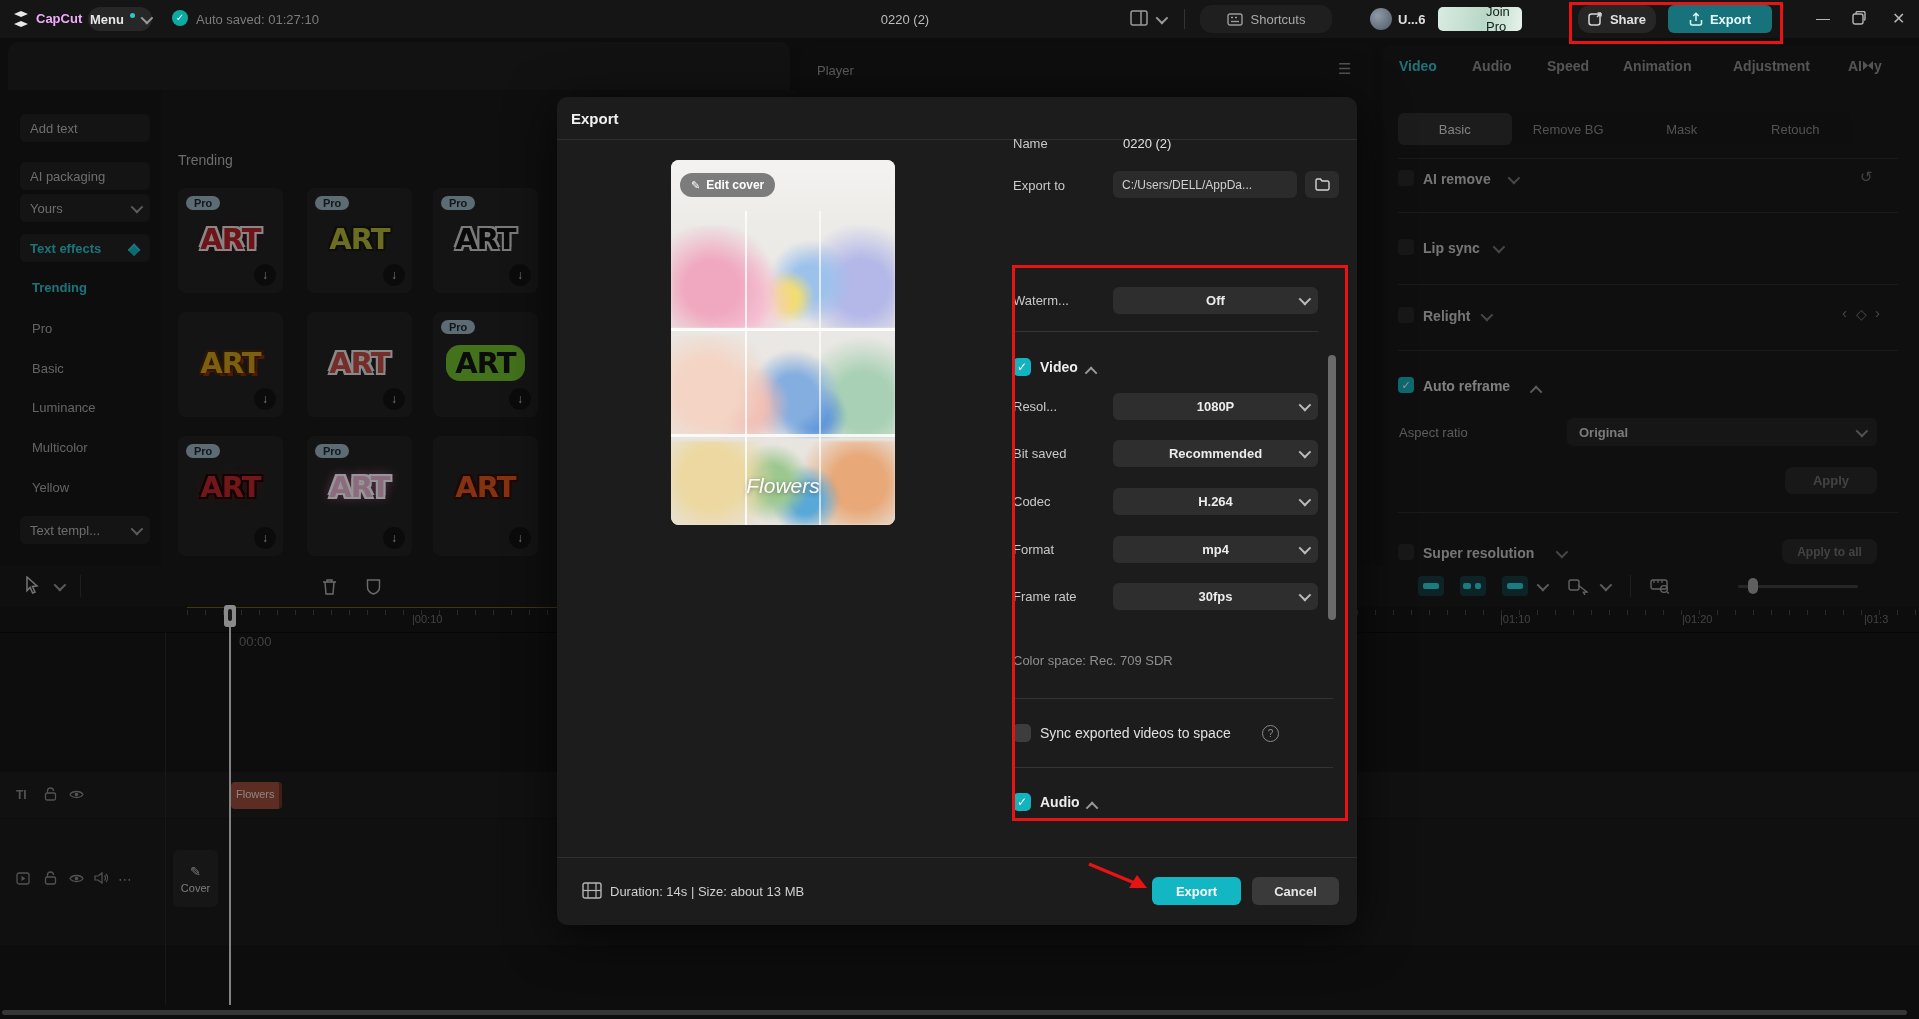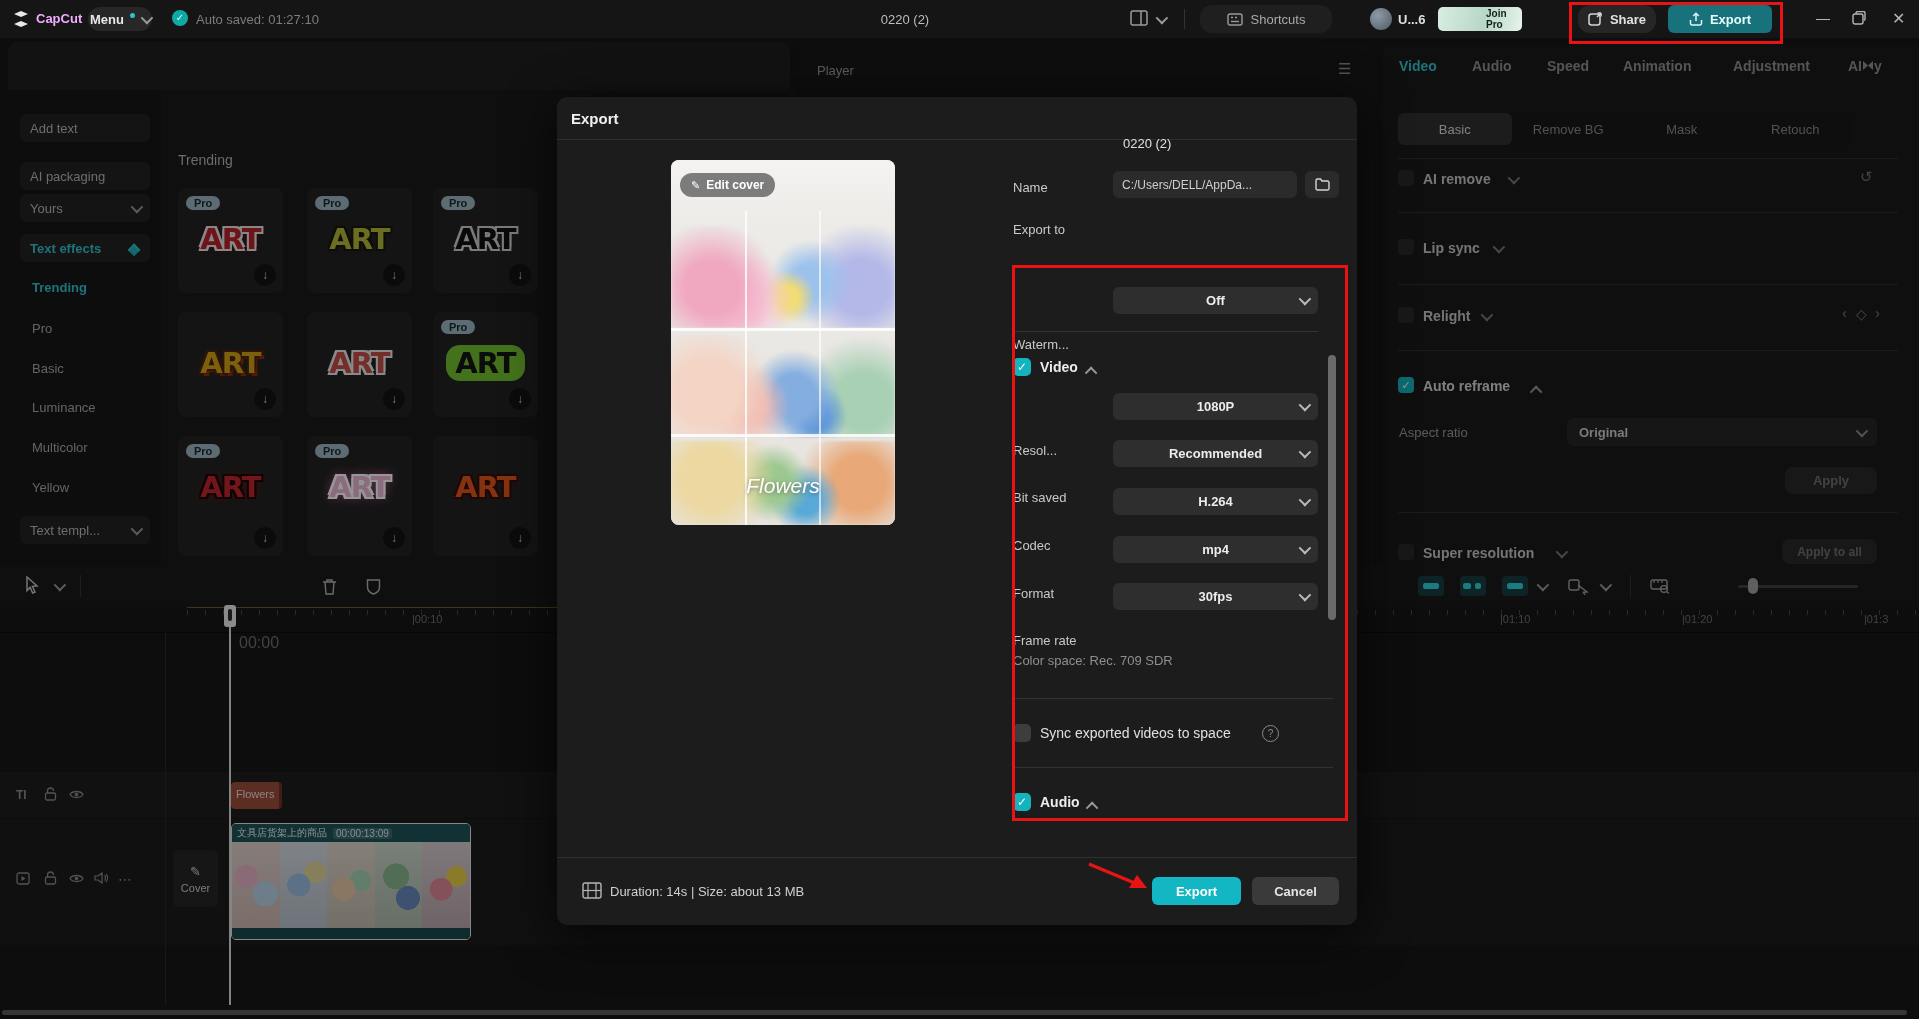--- a/index.html
+++ b/index.html
@@ -56,21 +56,21 @@
   .tbi{position:absolute;top:0;height:42px;display:flex;align-items:center;justify-content:center;color:#b5b5b5;font-size:15px;}
   .tealtoggle{position:absolute;top:11px;width:26px;height:20px;background:#15393d;border-radius:4px;}
   .tealtoggle i{position:absolute;left:5px;top:7px;width:16px;height:6px;background:#2ad0da;border-radius:2px;}
   .ticks{position:absolute;top:610px;height:5px;background:repeating-linear-gradient(90deg,#444 0 1px,transparent 1px 18px);}
   .band{position:absolute;left:0;width:1919px;background:#1a1a1a;}
   .hicon{position:absolute;color:#8a8a8a;font-size:12px;}
   
   #overlay{position:absolute;left:0;top:38px;width:1919px;height:981px;background:rgba(5,5,5,.42);z-index:40;}
   #dialog{position:absolute;left:557px;top:97px;width:800px;height:828px;background:#1c1c1c;border-radius:10px;
           box-shadow:0 10px 50px rgba(0,0,0,.7);z-index:50;}
-  .dlabel{position:absolute;left:456px;font-size:13px;color:#c9c9c9;margin-top:44px;}
+  .dlabel{position:absolute;left:456px;font-size:13px;color:#c9c9c9;}
   .dd{position:absolute;left:556px;width:205px;height:27px;background:#2e2e2e;border-radius:6px;
       display:flex;align-items:center;justify-content:center;font-size:13px;font-weight:bold;color:#ececec;}
   .dd .chev{position:absolute;right:10px;border-color:#bbb;}
   .dchk{position:absolute;width:18px;height:18px;border-radius:5px;}
   .teal{background:#14b4bf;color:#fff;font-size:12px;text-align:center;line-height:18px;}
   .secttl{position:absolute;font-size:14px;font-weight:bold;color:#ececec;}
   .btn{position:absolute;border-radius:6px;font-size:13px;font-weight:bold;display:flex;align-items:center;justify-content:center;}
   
   .redbox{position:absolute;border:3px solid #e81414;z-index:60;}
   svg.anno{position:absolute;z-index:60;}
@@ -104,21 +104,21 @@
           <rect x="1" y="1" width="14" height="11" rx="2" fill="none" stroke="#9a9a9a" stroke-width="1.4"></rect>
           <line x1="4" y1="8.5" x2="12" y2="8.5" stroke="#9a9a9a" stroke-width="1.4"></line>
           <line x1="4" y1="4.5" x2="6" y2="4.5" stroke="#9a9a9a" stroke-width="1.4"></line>
           <line x1="8" y1="4.5" x2="10" y2="4.5" stroke="#9a9a9a" stroke-width="1.4"></line>
         </svg>
       <span style="font-size:13px;color:#a9a9a9;">Shortcuts</span>
     </div>
     <span class="abs" style="left:1370px;top:8px;width:22px;height:22px;border-radius:50%;background:radial-gradient(circle at 35% 35%,#8e9aa6,#4e5a66);"></span>
     <span class="abs" style="left:1398px;top:12px;font-size:13px;font-weight:bold;color:#e0e0e0;">U...6</span>
     <div class="abs" style="left:1438px;top:7px;width:84px;height:24px;border-radius:5px;background:linear-gradient(100deg,#d9ece2,#b8d7c6 55%,#e7f3ec);display:flex;align-items:center;justify-content:center;">
-      <span style="font-size:10px;font-weight:bold;color:#10201a;margin-left:48px;">Join Pro</span>
+      <span style="font-size:13px;font-weight:normal;color:#10201a;margin-left:48px;">Join Pro</span>
     </div>
     <div class="pill abs" style="left:1578px;top:5px;width:78px;height:28px;background:#262626;gap:7px;">
       <svg width="15" height="14" viewBox="0 0 15 14">
           <rect x="1" y="2" width="11" height="11" rx="2.5" fill="none" stroke="#d5d5d5" stroke-width="1.5"></rect>
           <path d="M9 5 L13 1 M13 1 h-3.4 M13 1 v3.4" stroke="#d5d5d5" stroke-width="1.5" fill="none"></path>
         </svg>
       <span style="font-size:13px;font-weight:bold;color:#e2e2e2;">Share</span>
     </div>
     <div class="abs" style="left:1668px;top:5px;width:104px;height:28px;border-radius:6px;background:#18727b;display:flex;align-items:center;justify-content:center;gap:7px;">
       <svg width="14" height="14" viewBox="0 0 14 14">
@@ -362,21 +362,21 @@
   <span class="tbi" style="left:1694px;width:20px;font-size:16px;">⊖</span>
   <div class="abs" style="left:1738px;top:585px;width:120px;height:3px;background:#3f3f3f;border-radius:2px;z-index:2;">
     <span style="position:absolute;left:10px;top:-7px;width:10px;height:16px;border-radius:5px;background:#a0a0a0;"></span>
   </div>
   <span class="tbi" style="left:1878px;width:20px;font-size:16px;">⊕</span>
 
   <div class="abs" style="left:0;top:607px;width:1919px;height:25px;background:#141414;border-bottom:1px solid #0a0a0a;"></div>
   <div class="abs" style="left:187px;top:606px;width:370px;height:2px;background:#6b5a20;"></div>
   <div class="ticks" style="left:187px;width:370px;"></div>
   <div class="ticks" style="left:1357px;width:562px;"></div>
-  <span class="abs" style="left:239px;top:634px;font-size:16px;color:#6f6f6f;">00:00</span>
+  <span class="abs" style="left:239px;top:634px;font-size:13px;color:#6f6f6f;">00:00</span>
   <span class="abs" style="left:412px;top:613px;font-size:11px;color:#6f6f6f;">|00:10</span>
   <span class="abs" style="left:1500px;top:613px;font-size:11px;color:#6f6f6f;">|01:10</span>
   <span class="abs" style="left:1682px;top:613px;font-size:11px;color:#6f6f6f;">|01:20</span>
   <span class="abs" style="left:1864px;top:613px;font-size:11px;color:#6f6f6f;">|01:3</span>
 
   <div class="band" style="top:772px;height:46px;"></div>
   <div class="band" style="top:819px;height:126px;background:#191919;"></div>
   <div class="abs" style="left:165px;top:632px;width:1px;height:373px;background:#262626;"></div>
 
   <span class="hicon" style="left:16px;top:788px;font-weight:bold;">TI</span>
@@ -406,34 +406,20 @@
     </svg>
   <span class="hicon" style="left:118px;top:871px;font-size:14px;">⋯</span>
 
   <div class="abs" style="left:173px;top:850px;width:45px;height:57px;background:#242424;border-radius:6px;display:flex;flex-direction:column;align-items:center;justify-content:center;gap:3px;">
     <span style="font-size:13px;color:#cfcfcf;">✎</span>
     <span style="font-size:11px;color:#cfcfcf;">Cover</span>
   </div>
 
   <div class="abs" style="left:231px;top:782px;width:51px;height:27px;background:#9c4a38;border-radius:4px;overflow:hidden;border-right:3px solid #6e2f22;box-sizing:border-box;">
     <span style="display:block;padding:6px 0 0 5px;font-size:11px;color:#f2ded8;white-space:nowrap;">Flowers</span>
-  </div>
-  <div class="abs" style="left:231px;top:823px;width:240px;height:117px;border:1.5px solid #e6e6e6;border-radius:5px;overflow:hidden;background:#222;box-sizing:border-box;">
-    <div style="height:18px;background:#1c5156;display:flex;align-items:center;gap:6px;padding:0 5px;">
-      <span style="font-size:10px;color:#e8f4f4;white-space:nowrap;">文具店货架上的商品</span>
-      <span style="font-size:10px;color:#dff0f0;background:rgba(255,255,255,.14);border-radius:2px;padding:0 3px;">00:00:13:09</span>
-    </div>
-    <div style="height:86px;display:flex;">
-      <span style="flex:1;background:radial-gradient(circle at 30% 40%,#e8b4c8 18%,transparent 19%),radial-gradient(circle at 70% 60%,#b8d4e8 20%,transparent 21%),linear-gradient(#e3d3cd,#cfb9b4);"></span>
-      <span style="flex:1;background:radial-gradient(circle at 40% 50%,#9cc0e4 22%,transparent 23%),radial-gradient(circle at 75% 35%,#e4d89c 16%,transparent 17%),linear-gradient(#d8dde3,#b9c4cf);"></span>
-      <span style="flex:1;background:radial-gradient(circle at 35% 55%,#e8c8a8 20%,transparent 21%),radial-gradient(circle at 70% 45%,#a8d4b8 18%,transparent 19%),linear-gradient(#e0d8cc,#c4bcae);"></span>
-      <span style="flex:1;background:radial-gradient(circle at 45% 40%,#88b890 22%,transparent 23%),radial-gradient(circle at 70% 65%,#6888c0 18%,transparent 19%),linear-gradient(#cdd8cd,#aebcae);"></span>
-      <span style="flex:1;background:radial-gradient(circle at 40% 55%,#e08898 20%,transparent 21%),radial-gradient(circle at 72% 40%,#e8d048 16%,transparent 17%),linear-gradient(#d8ccd0,#bba8b0);"></span>
-    </div>
-    <div style="height:13px;background:#17474b;"></div>
   </div>
 
   <div class="abs" style="left:224px;top:605px;width:12px;height:22px;background:#ececec;border-radius:3px;z-index:3;">
     <span style="position:absolute;left:4px;top:4px;width:4px;height:12px;background:#2a2a2a;border-radius:2px;"></span>
   </div>
   <div class="abs" style="left:229px;top:627px;width:2px;height:378px;background:#dcdcdc;z-index:3;"></div>
 
   <div class="abs" style="left:2px;top:1010px;width:1905px;height:5px;background:#5a5a5a;border-radius:3px;"></div>
 
   <div id="overlay"></div>

